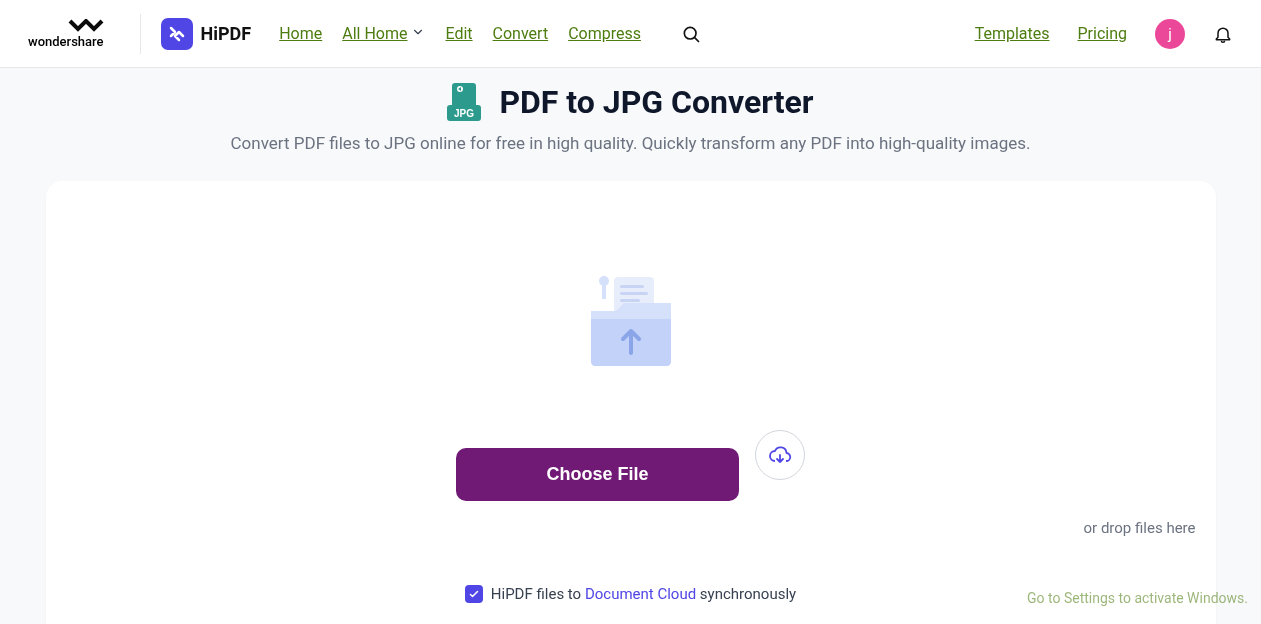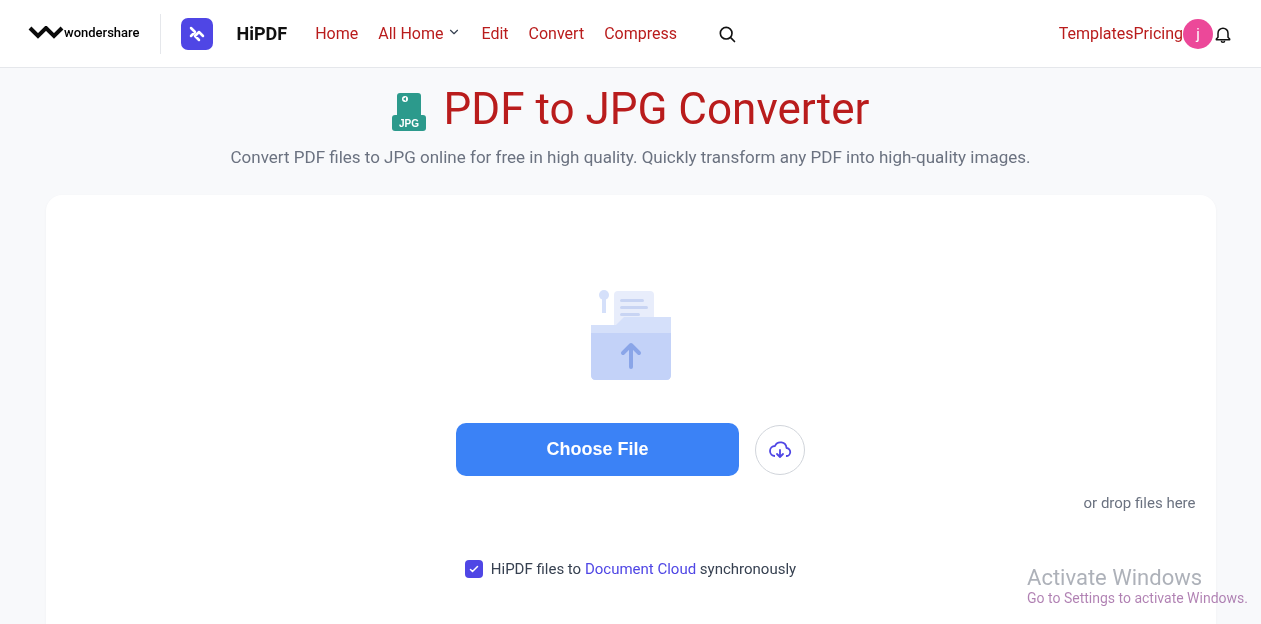--- a/index.html
+++ b/index.html
@@ -18,42 +18,43 @@
     .header {
       height: 68px;
       display: flex;
       align-items: center;
       padding: 0 28px;
       border-bottom: 1px solid #e5e7eb;
       background: #fff;
     }
     .brand-wondershare {
       display: flex;
-      align-items: flex-start;
-      margin-right: 20px;
+      flex-direction: column;
+      align-items: flex-end;
+      margin-right: 36px;
     }
     .brand-wondershare svg {
       display: block;
     }
     .brand-wondershare-text {
       font-size: 13px;
       font-weight: 500;
       color: #000;
       margin-top: -1px;
     }
     .divider {
       width: 1px;
       height: 40px;
       background: #e5e7eb;
       margin-right: 20px;
     }
     .brand-hipdf {
       display: flex;
       align-items: center;
-      gap: 24px;
+      gap: 8px;
       margin-right: 28px;
       cursor: pointer;
     }
     .hipdf-logo {
       width: 32px;
       height: 32px;
       background: #4f46e5;
       border-radius: 7px;
       display: flex;
       align-items: center;
@@ -64,36 +65,38 @@
       font-weight: 700;
       color: #111;
     }
     .nav {
       display: flex;
       align-items: center;
       gap: 20px;
     }
     .nav-item {
       font-size: 16px;
-      color: #b91c1c;
+      color: #4d7c0f;
       cursor: pointer;
       display: flex;
       align-items: center;
       gap: 4px;
+      text-decoration: underline;
     }
     .search-icon {
       margin-left: 20px;
       cursor: pointer;
       display: flex;
       align-items: center;
     }
     .header-right {
       margin-left: auto;
       display: flex;
       align-items: center;
+      gap: 28px;
     }
     .header-right .nav-item {
       font-size: 16px;
     }
     .avatar {
       width: 30px;
       height: 30px;
       border-radius: 50%;
       background: #ec4899;
       color: #fff;
@@ -116,27 +119,27 @@
     }
     .title-row {
       display: flex;
       align-items: center;
       justify-content: center;
       gap: 18px;
       margin-bottom: 12px;
     }
     .jpg-icon {
       width: 34px;
-      height: 32px;
+      height: 38px;
       position: relative;
     }
     .page-title {
-      font-size: 44px;
-      font-weight: 400;
-      color: #b91c1c;
+      font-size: 32px;
+      font-weight: 700;
+      color: #0f172a;
     }
     .page-subtitle {
       font-size: 17px;
       color: #6b7280;
       margin-bottom: 28px;
     }
     .card {
       width: 1170px;
       margin: 0 auto;
       background: #ffffff;
@@ -151,28 +154,29 @@
       margin-bottom: 38px;
     }
     .button-row {
       display: flex;
       align-items: center;
       justify-content: center;
       gap: 16px;
       margin-bottom: 18px;
     }
     .choose-file-btn {
-      background: #3b82f6;
+      background: #701a75;
       color: #fff;
       border: none;
       border-radius: 10px;
       padding: 16px 90px;
       font-size: 18px;
       font-weight: 600;
       cursor: pointer;
+      margin-top: 39px;
     }
     .cloud-btn {
       width: 50px;
       height: 50px;
       border-radius: 50%;
       border: 1px solid #d1d5db;
       background: #fff;
       display: flex;
       align-items: center;
       justify-content: center;
@@ -213,21 +217,21 @@
       color: #888;
       opacity: .55;
       pointer-events: none;
     }
     .wm-title {
       font-size: 22px;
       color: #6b7280;
     }
     .wm-sub {
       font-size: 14px;
-      color: #701a75;
+      color: #4d7c0f;
     }
     .chevron {
       display: inline-block;
     }
   </style>
 </head>
 <body>
 
 <header class="header">
   <div class="brand-wondershare">
@@ -324,15 +328,14 @@
           </svg>
       </div>
       <span>
         <span>HiPDF files to </span><span class="sync-link">Document Cloud</span><span> synchronously</span>
       </span>
     </div>
   </div>
 </main>
 
 <div class="watermark">
-  <div class="wm-title">Activate Windows</div>
   <div class="wm-sub">Go to Settings to activate Windows.</div>
 </div>
 
 </body></html>

